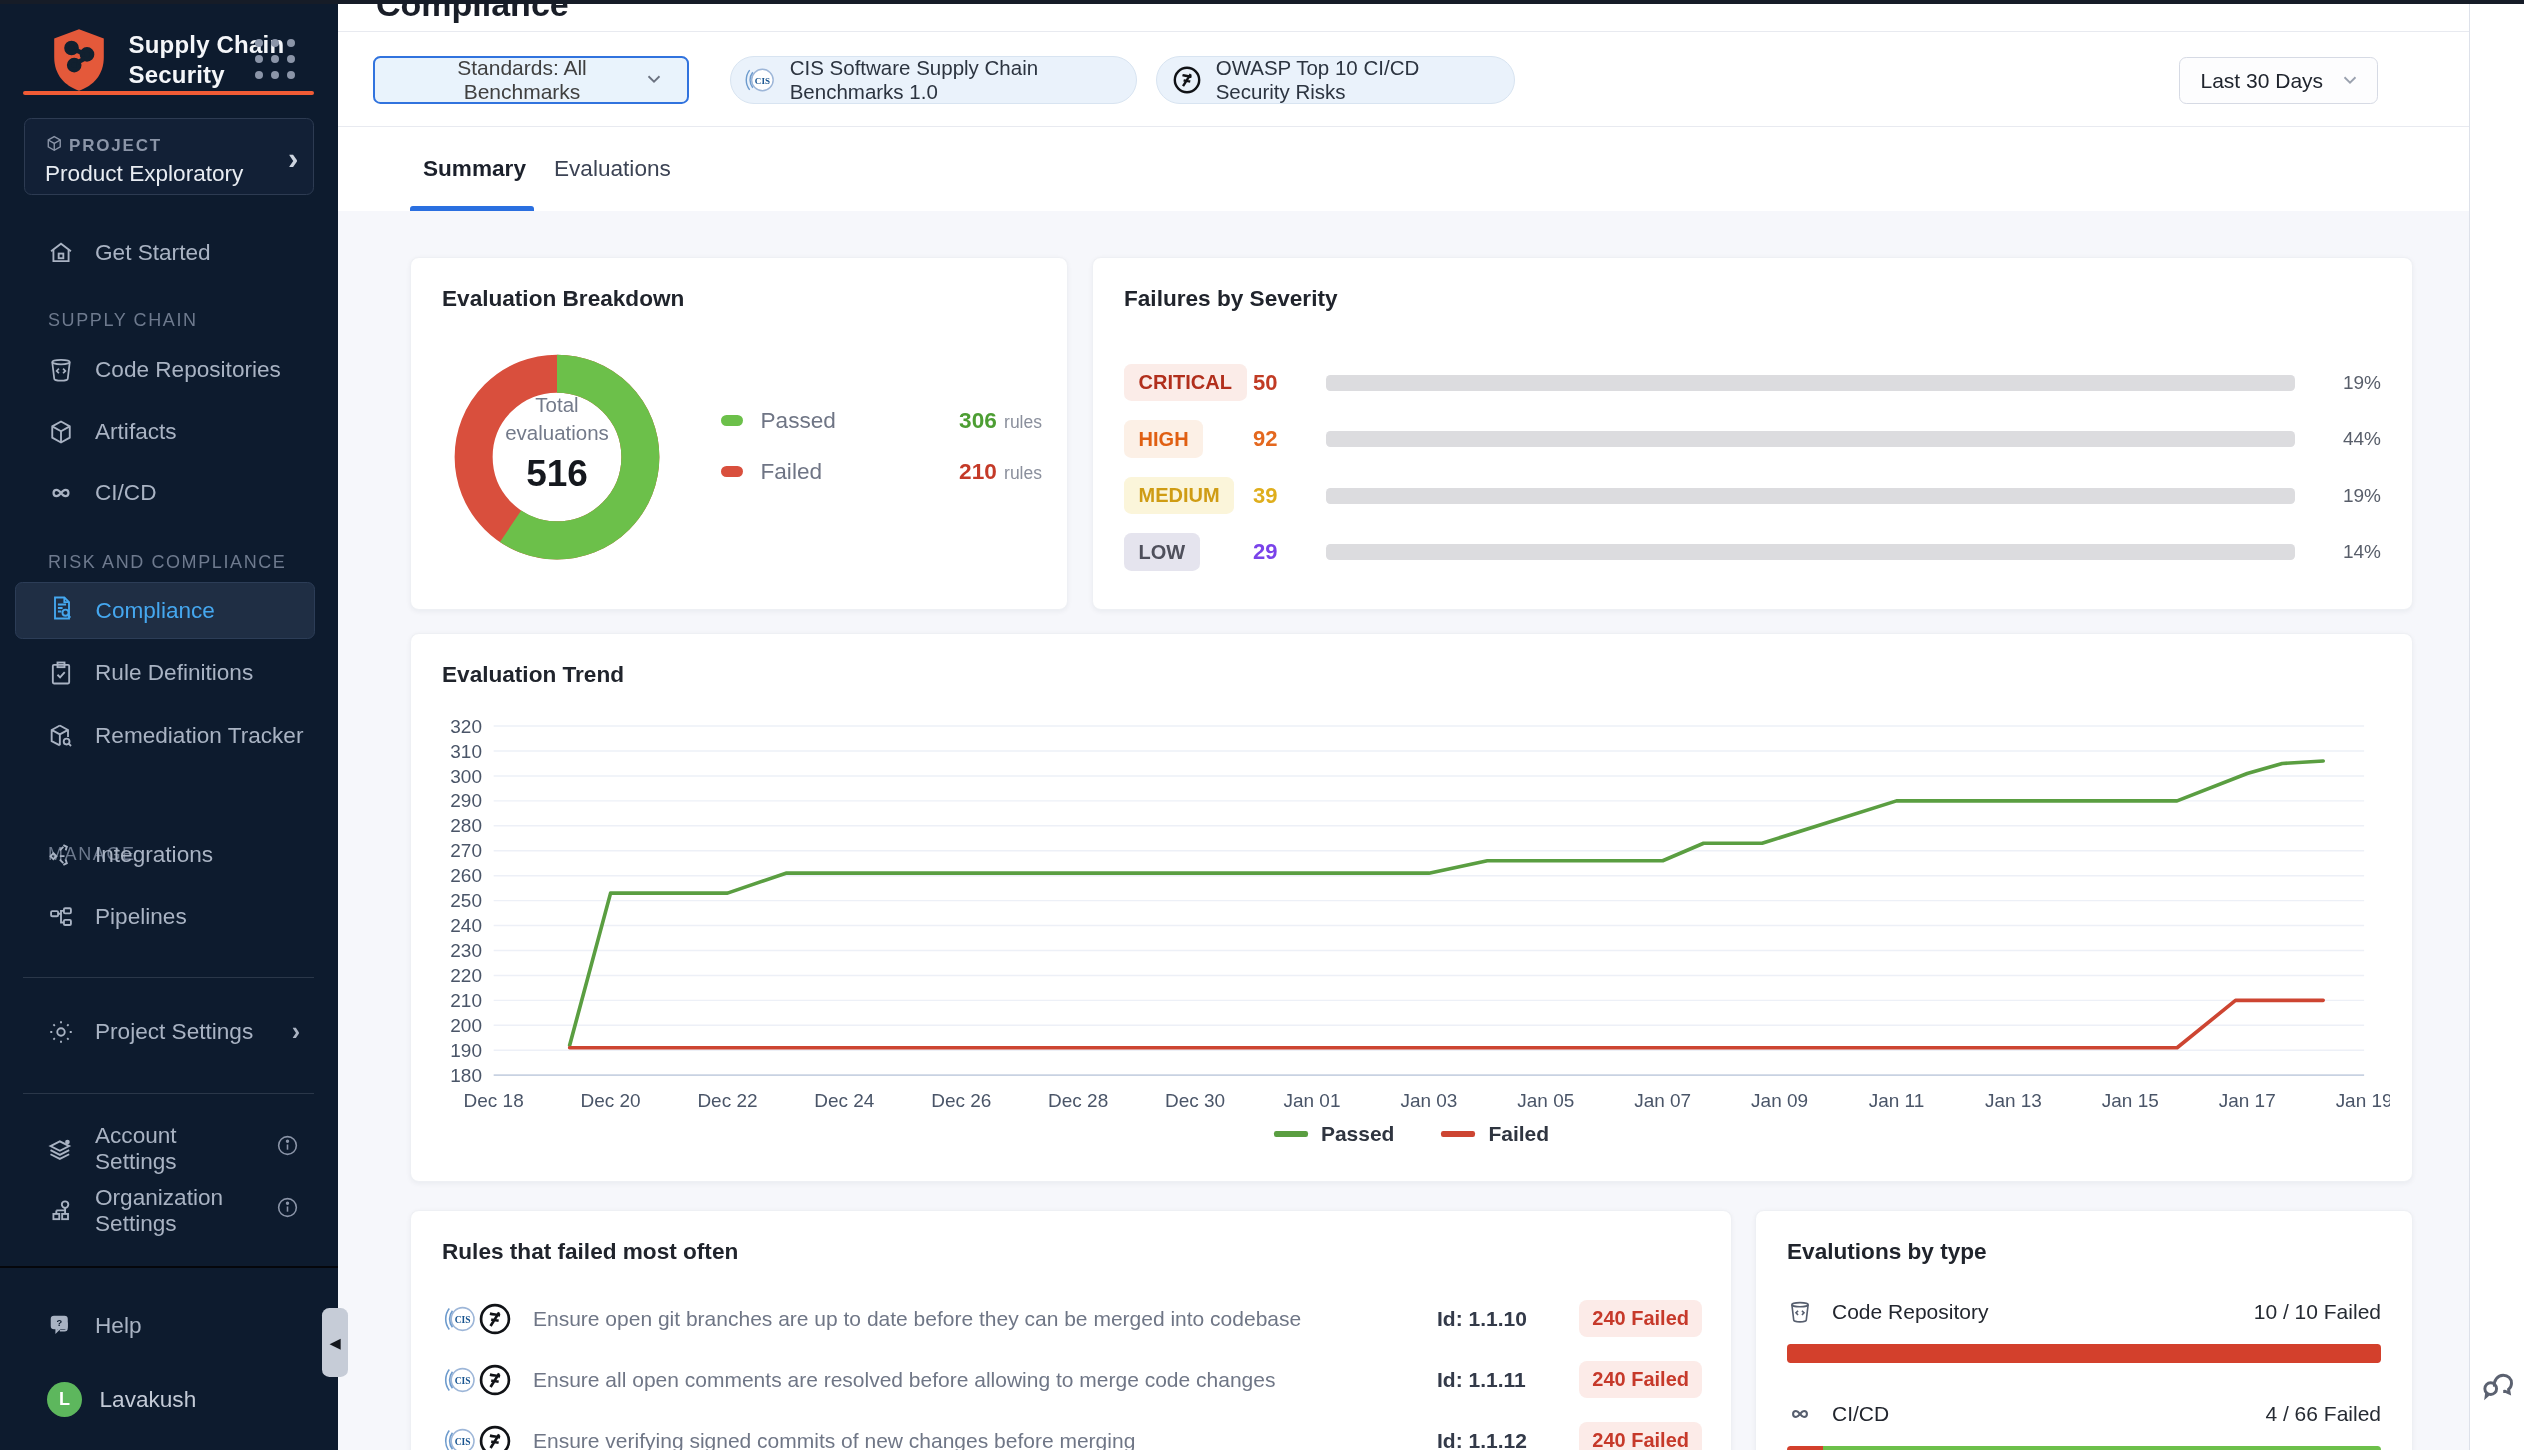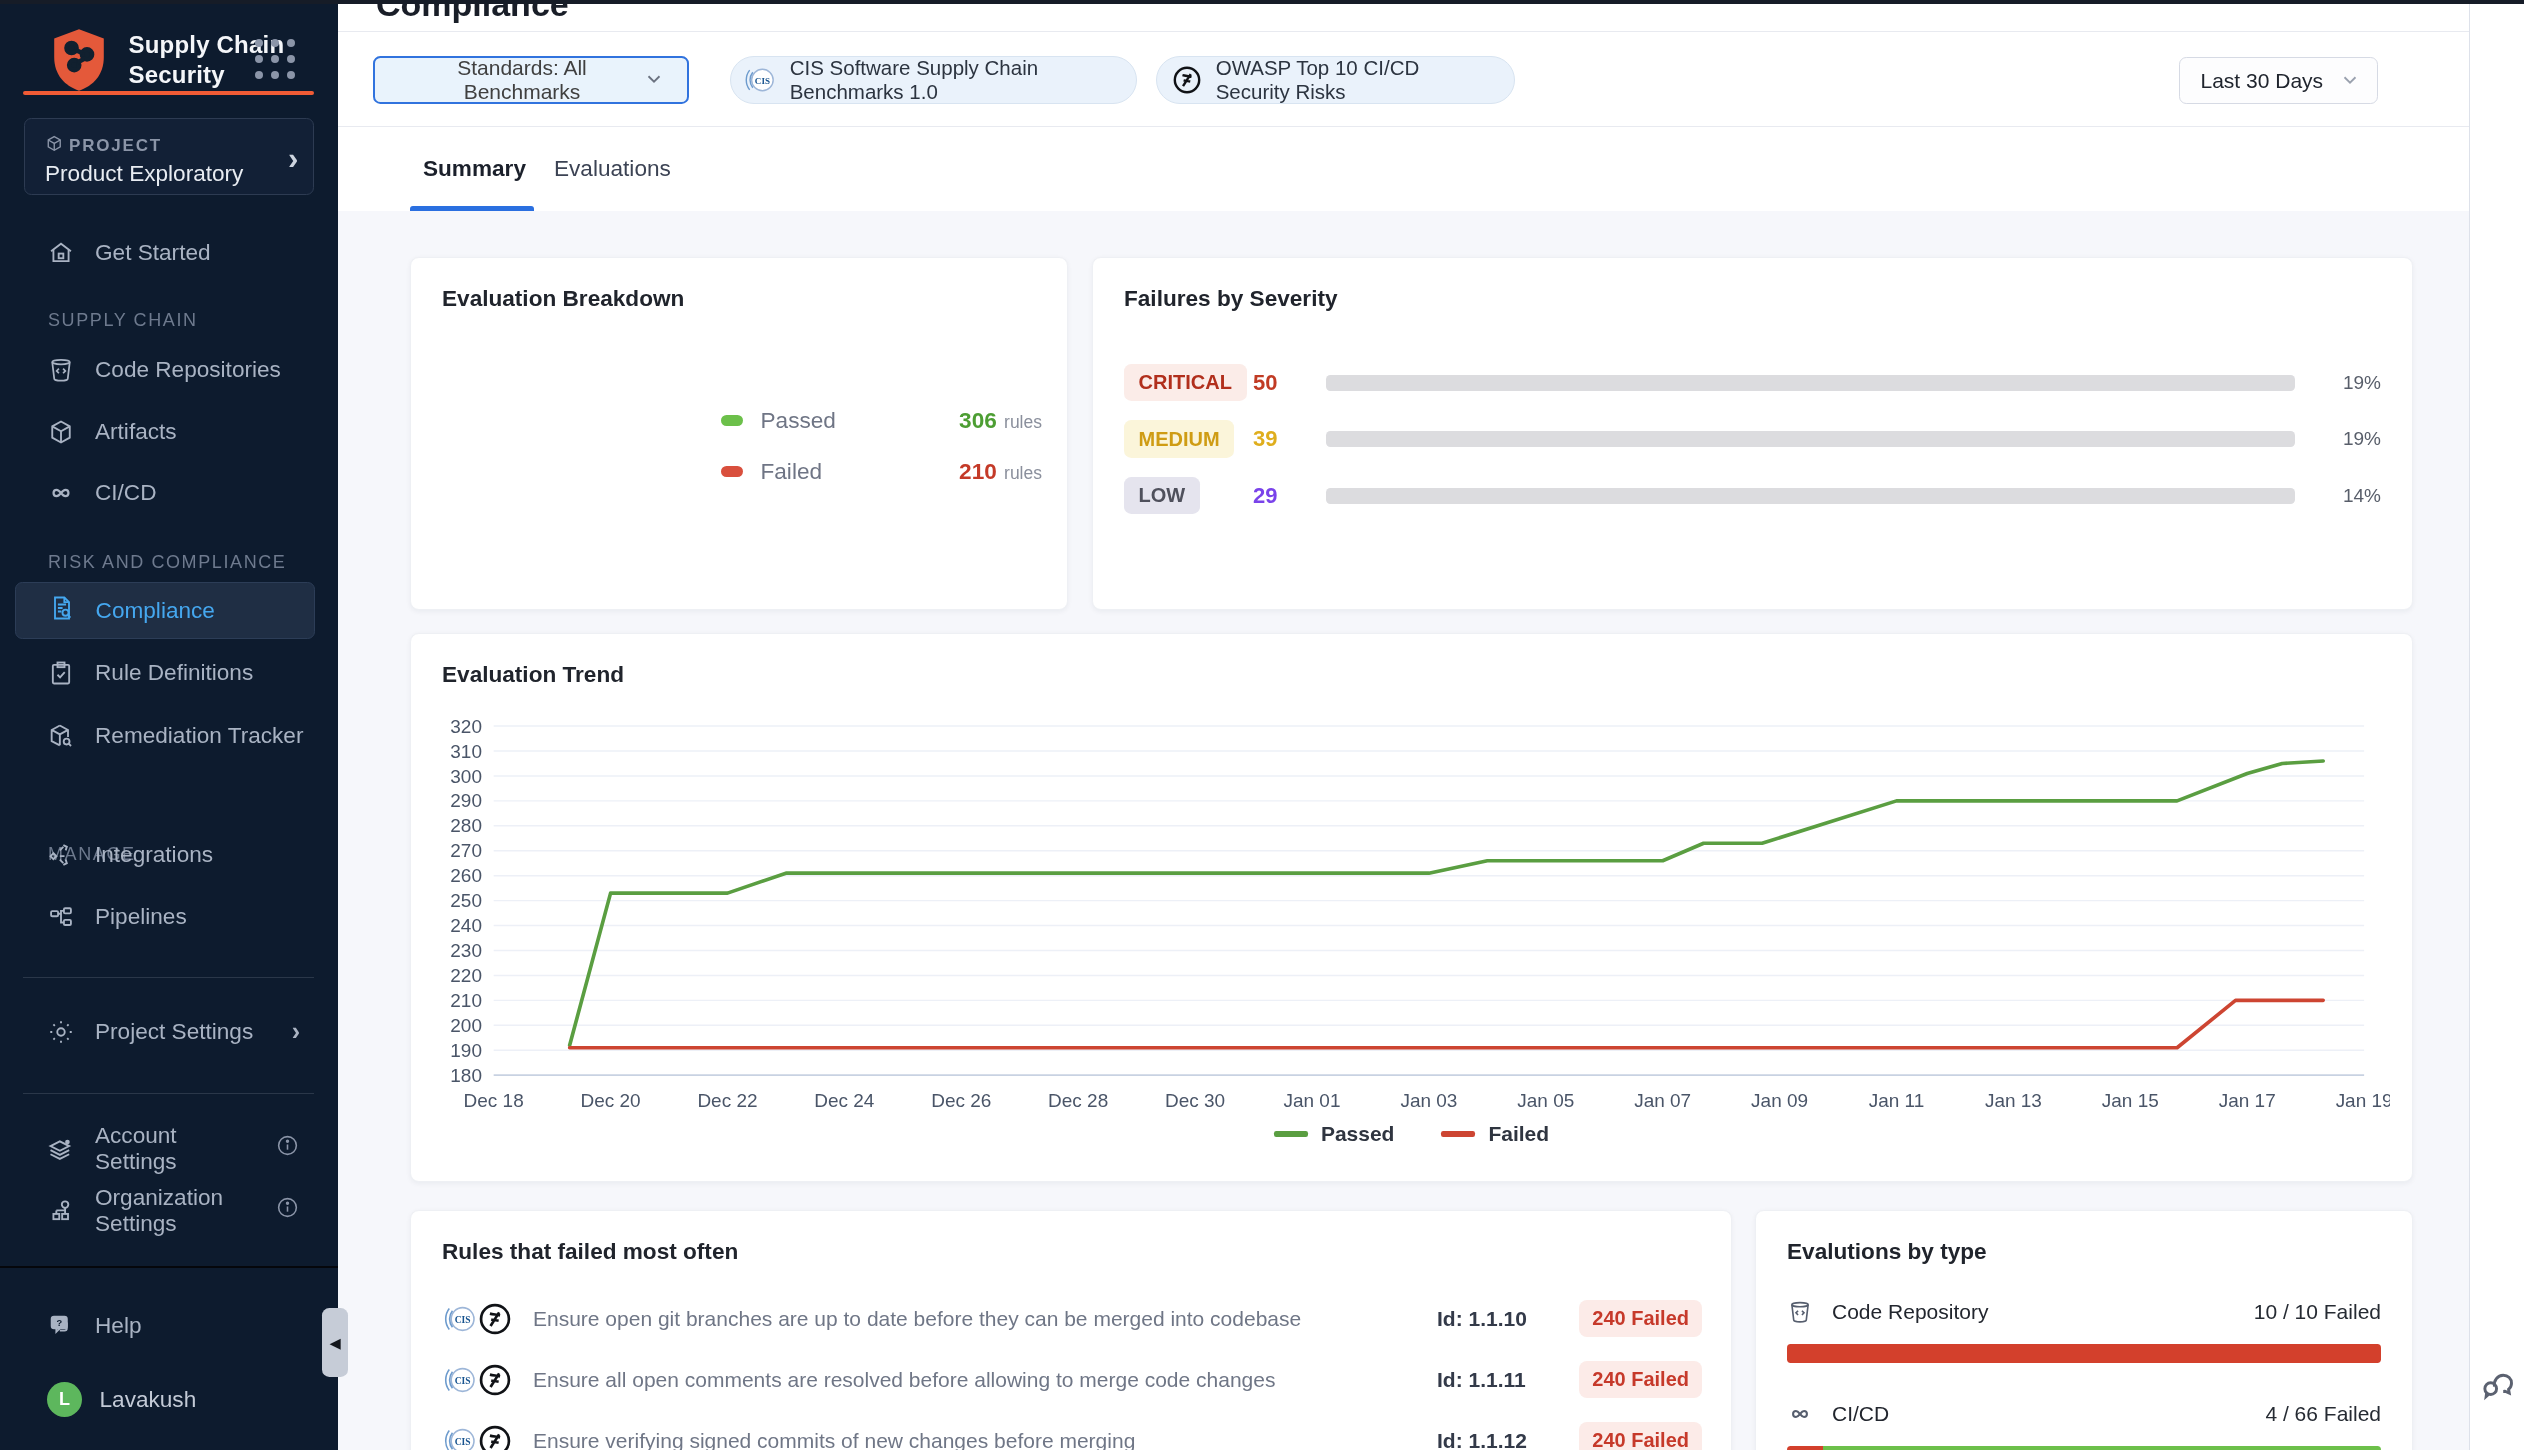--- a/index.html
+++ b/index.html
@@ -371,20 +371,31 @@
     <div class="band-tabs">
       <div class="tab active" style="left:85px">Summary</div>
       <div class="tab" style="left:216px">Evaluations</div>
       <div class="tab-underline"></div>
     </div>
 
     <div class="content">
 
       <section class="card card-breakdown">
         <div class="card-title">Evaluation Breakdown</div>
+        <div class="donut-wrap">
+          <svg id="donut-svg" viewBox="0 0 320 320" width="234" height="234">
+              <circle cx="160" cy="160" r="114" fill="none" stroke="#d94f3d" stroke-width="52"></circle>
+              <circle cx="160" cy="160" r="114" fill="none" stroke="#6cc04a" stroke-width="52" stroke-dasharray="424.77255088304787 716.2831250184728" transform="rotate(-90 160 160)"></circle>
+            </svg>
+          <div class="donut-center">
+            <div class="dc-l">Total</div>
+            <div class="dc-l">evaluations</div>
+            <div class="dc-v">516</div>
+          </div>
+        </div>
         <div class="bk-legend" id="bk-legend">
             <div class="bk-row">
               <span class="bk-pill" style="background:#6cc04a"></span>
               <span class="bk-label">Passed</span>
               <span><span class="bk-val" style="color:#4d9e33">306</span><span class="bk-unit">rules</span></span>
             </div>
             <div class="bk-row">
               <span class="bk-pill" style="background:#d94f3d"></span>
               <span class="bk-label">Failed</span>
               <span><span class="bk-val" style="color:#c43a28">210</span><span class="bk-unit">rules</span></span>
@@ -393,20 +404,26 @@
       </section>
 
       <section class="card card-severity">
         <div class="card-title">Failures by Severity</div>
         <div class="sev-rows" id="sev-rows">
             <div class="sev-row">
               <span class="sev-badge-cell"><span class="sev-badge" style="color:#b12f1c;background:#fbece8">CRITICAL</span></span>
               <span class="sev-count" style="color:#c13b24">50</span>
               <span class="sev-track"><span class="sev-fill" style="width:24%;background:linear-gradient(90deg,#efbcab,#c9462b)"></span></span>
               <span class="sev-pct">19%</span>
+            </div>
+            <div class="sev-row">
+              <span class="sev-badge-cell"><span class="sev-badge" style="color:#e05f12;background:#fcf0e6">HIGH</span></span>
+              <span class="sev-count" style="color:#e4681f">92</span>
+              <span class="sev-track"><span class="sev-fill" style="width:44%;background:linear-gradient(90deg,#f6d0a6,#ea8a3a)"></span></span>
+              <span class="sev-pct">44%</span>
             </div>
             <div class="sev-row">
               <span class="sev-badge-cell"><span class="sev-badge" style="color:#cf9c14;background:#fbf5da">MEDIUM</span></span>
               <span class="sev-count" style="color:#dfae1d">39</span>
               <span class="sev-track"><span class="sev-fill" style="width:19%;background:linear-gradient(90deg,#f8ecae,#f0cf3e)"></span></span>
               <span class="sev-pct">19%</span>
             </div>
             <div class="sev-row">
               <span class="sev-badge-cell"><span class="sev-badge" style="color:#4f505c;background:#e5e4ee">LOW</span></span>
               <span class="sev-count" style="color:#7a43ea">29</span>

